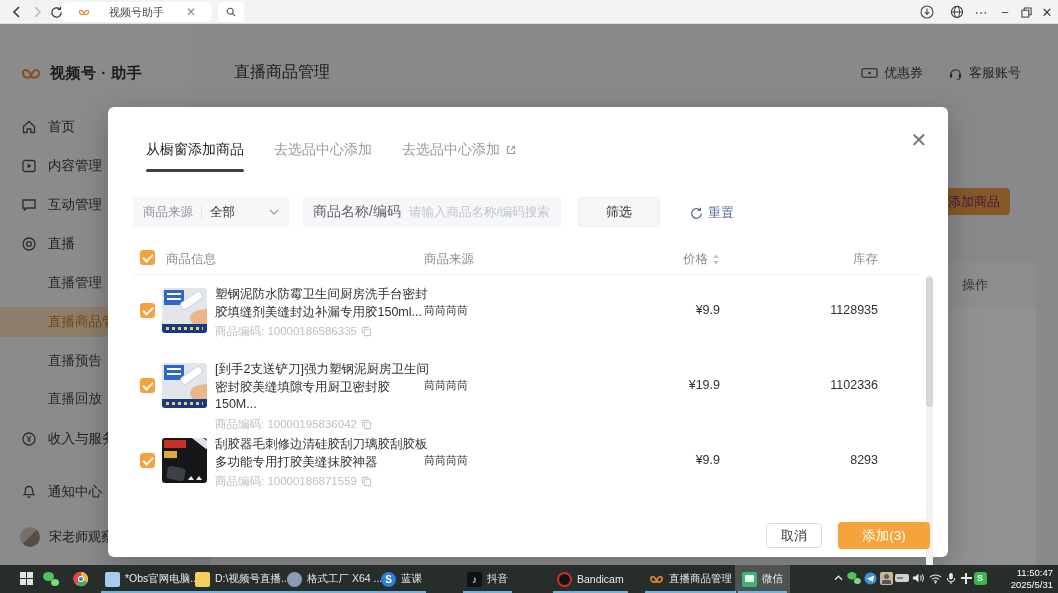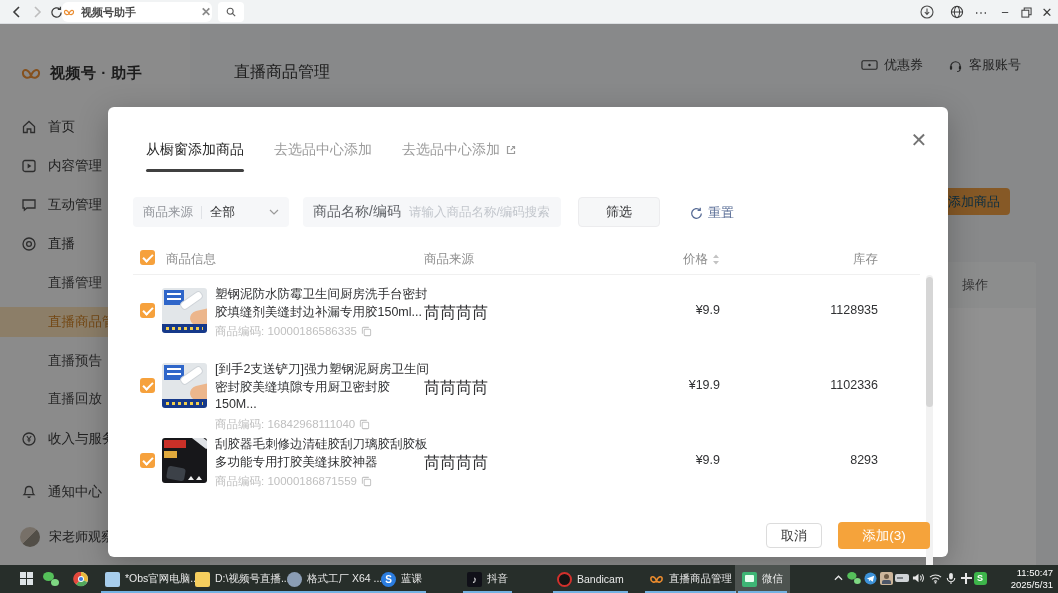--- a/index.html
+++ b/index.html
@@ -2,21 +2,21 @@
 <html><head>
 <meta charset="utf-8">
 <style>
   * { margin:0; padding:0; box-sizing:border-box; }
   body { font-family:"Liberation Sans", sans-serif; background:#000; }
   .screen { position:relative; width:1058px; height:593px; background:#f0f1f3; overflow:hidden; font-family:"Liberation Sans", sans-serif; }
 
   
   .bbar { position:absolute; top:0; left:0; right:0; height:24px; background:#f1f3f4; border-bottom:1px solid #dcdfe2; z-index:30; }
   .bbar .navg { position:absolute; top:4px; width:16px; height:16px; display:flex; align-items:center; justify-content:center; }
-  .tabchip { position:absolute; left:62px; top:2px; width:150px; height:20px; background:#fff; border-radius:6px; display:flex; align-items:center; padding:0 1px; gap:6px;font-weight:bold; }
+  .tabchip { position:absolute; left:62px; top:2px; width:150px; height:20px; background:#fff; border-radius:6px; display:flex; align-items:center; padding:0 16px; gap:19px; }
   .tabchip .ttl { font-size:11px; color:#4a4a4a; flex:1; white-space:nowrap; overflow:hidden; }
   .tabchip .tclose { color:#8a8a8a; font-size:12px; line-height:1; }
   .searchchip { position:absolute; left:218px; top:2px; width:26px; height:20px; background:#fff; border-radius:4px; display:flex; align-items:center; justify-content:center; }
   .winctl { position:absolute; top:3px; height:18px; display:flex; align-items:center; justify-content:center; width:22px; color:#3d3d3d; font-size:13px; }
 
   
   .app { position:absolute; top:24px; left:0; right:0; bottom:28px; background:#eef0f2; }
   .dim { position:absolute; inset:0; background:rgba(10,10,12,0.45); z-index:5; }
 
   .sidebar { position:absolute; left:0; top:0; width:190px; height:100%; background:#f4f4f5; }
@@ -24,24 +24,24 @@
   .logo .lt { font-size:15px; font-weight:bold; color:#2b2b2b; letter-spacing:0.5px; }
   .side-item { position:absolute; left:0; width:100%; height:30px; display:flex; align-items:center; padding-left:20px; gap:11px; font-size:13.5px; color:#333; }
   .side-item .sic { width:17px; height:17px; display:flex; align-items:center; justify-content:center; }
   .side-sub { position:absolute; left:0; width:100%; height:30px; display:flex; align-items:center; padding-left:48px; font-size:13.5px; color:#444; }
   .side-sub.active { background:#f6ddb4; color:#c97a1d; }
   .account { position:absolute; left:20px; top:503px; display:flex; align-items:center; gap:9px; font-size:13px; color:#333; }
   .avatar { width:20px; height:20px; border-radius:50%; background:linear-gradient(135deg,#cfc3b4 0 50%, #8c8578 50% 100%); }
 
   .content { position:absolute; left:190px; top:0; right:0; height:100%; }
   .page-title { position:absolute; left:44px; top:38px; font-size:16px; color:#2e2e2e; font-weight:500; }
-  .hd-act { position:absolute; top:32px; display:flex; align-items:center; gap:6px; font-size:13px; color:#3a3a3a;justify-content:flex-end; }
+  .hd-act { position:absolute; top:40px; display:flex; align-items:center; gap:6px; font-size:13px; color:#3a3a3a;justify-content:flex-end; }
   .pg-card { position:absolute; left:20px; top:238px; width:826px; height:312px; background:#fff; border-radius:4px; }
   .pg-card-head { height:46px; background:#f6f7f8; border-radius:4px 4px 0 0; display:flex; align-items:center; justify-content:flex-end; padding-right:48px; font-size:13px; color:#555; }
-  .add-btn { position:absolute; left:748px; top:164px; width:72px; height:27px; background:#ec9a3c; border-radius:4px; color:#0c4a6e; font-size:13px; display:flex; align-items:center; justify-content:center; }
+  .add-btn { position:absolute; left:748px; top:164px; width:72px; height:27px; background:#ec9a3c; border-radius:4px; color:#701a75; font-size:13px; display:flex; align-items:center; justify-content:center; }
 
   
   .modal { position:absolute; left:108px; top:107px; width:840px; height:450px; background:#fff; border-radius:6px; z-index:15; box-shadow:0 8px 30px rgba(0,0,0,0.25); }
   .mclose { position:absolute; left:800px; top:22px; width:22px; height:22px; font-size:20px; color:#737373; display:flex; align-items:center; justify-content:center; line-height:1; }
   .mtabs { position:absolute; left:38px; top:34px; display:flex; gap:30px; }
   .mtab { position:relative; font-size:14px; color:#9b9b9b; padding-bottom:13px; display:flex; align-items:center; gap:5px; }
   .mtab.active { color:#262626; font-weight:500; }
   .mtab.active::after { content:""; position:absolute; left:0; right:0; bottom:0; height:3px; background:#404040; border-radius:2px; }
 
   .fselect { position:absolute; left:25px; top:90px; width:156px; height:30px; background:#f6f7f9; border-radius:4px; display:flex; align-items:center; padding:0 10px; gap:8px; }
@@ -64,21 +64,21 @@
   .th-price { position:absolute; left:520px; top:3px; width:92px; display:flex; justify-content:flex-end; align-items:center; gap:4px; }
   .th-stock { position:absolute; left:690px; top:3px; width:80px; text-align:right; }
   .tdivider { position:absolute; left:25px; top:167px; width:787px; height:1px; background:#f0f0f0; }
 
   .mrow { position:absolute; left:0; width:100%; height:66px; }
   .mrow .cbx { position:absolute; left:32px; top:25px; }
   .mrow .thumb { position:absolute; left:54px; top:10px; }
   .mrow .tb { position:absolute; left:107px; top:8px; width:214px; }
   .mrow .nm { font-size:12.5px; color:#303133; line-height:17.5px; }
   .mrow .cd { margin-top:3px; font-size:11.5px; color:#bfbfbf; display:flex; align-items:center; gap:4px; }
-  .mrow .src { position:absolute; left:316px; top:25px; font-size:16px; color:#303133; }
+  .mrow .src { position:absolute; left:316px; top:25px; font-size:11px; color:#303133; }
   .mrow .prc { position:absolute; left:520px; top:25px; width:92px; text-align:right; font-size:12.5px; color:#303133; }
   .mrow .stk { position:absolute; left:690px; top:25px; width:80px; text-align:right; font-size:12.5px; color:#303133; }
 
   .msb { position:absolute; left:818px; top:168px; width:7px; height:338px; background:#f2f2f2; border-radius:4px; }
   .msb .thumbbar { position:absolute; left:0; top:2px; width:7px; height:130px; background:#d6d6d6; border-radius:4px; }
 
   .mcancel { position:absolute; left:658px; top:416px; width:56px; height:25px; background:#fff; border:1px solid #dcdcdc; border-radius:4px; font-size:13px; color:#333; display:flex; align-items:center; justify-content:center; }
   .mconfirm { position:absolute; left:730px; top:415px; width:92px; height:27px; background:#f5a33b; border-radius:4px; font-size:13.5px; color:#fff; font-weight:500; display:flex; align-items:center; justify-content:center; }
 
   
@@ -376,21 +376,21 @@
           </span>
           <span class="tube"></span>
           <span class="hand"></span>
           <span class="strip">
             <i></i>
           </span>
         </div>
       <div class="tb">
         <div class="nm">[到手2支送铲刀]强力塑钢泥厨房卫生间密封胶美缝填隙专用厨卫密封胶150M...</div>
         <div class="cd">
-            <span>商品编码: 16842968111040</span>
+            <span>商品编码: 10000195836042</span>
           <svg width="11" height="11" viewBox="0 0 12 12">
               <rect x="3.5" y="3.5" width="7" height="7" rx="1" fill="none" stroke="#c4c4c4" stroke-width="1.1"></rect>
               <path d="M8.5 1.5 H2.5 A1 1 0 0 0 1.5 2.5 V8.5" fill="none" stroke="#c4c4c4" stroke-width="1.1"></path>
             </svg>
         </div>
       </div>
       <span class="src">苘苘苘苘</span>
       <span class="prc">¥19.9</span>
       <span class="stk">1102336</span>
     </div>

